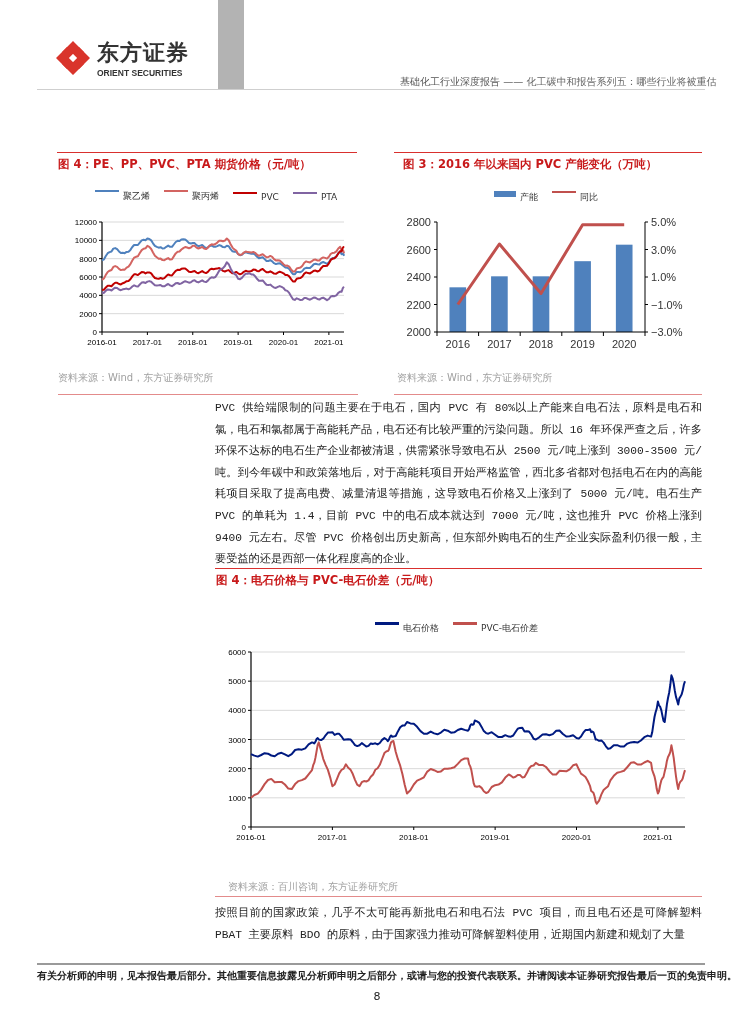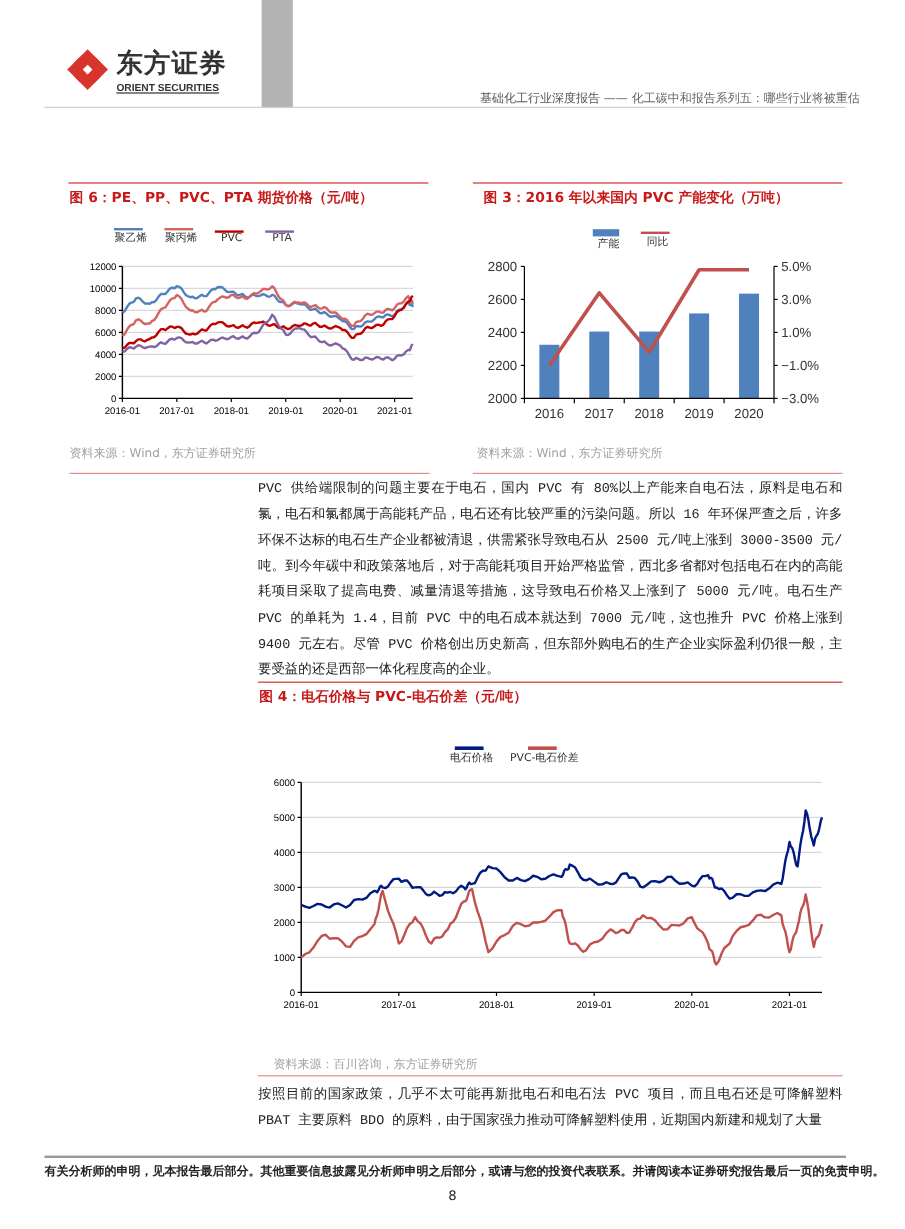--- a/index.html
+++ b/index.html
@@ -2,33 +2,33 @@
 <html><head>
 <meta charset="utf-8">
 <style>
   html, body { margin: 0; padding: 0; background: #ffffff; }
   body { width: 754px; height: 1024px; position: relative; overflow: hidden;
          font-family: "DejaVu Sans", "Liberation Sans", sans-serif; color: #222; }
   .abs { position: absolute; }
   .logo { left: 55px; top: 38px; width: 160px; height: 50px; }
   .logo-mark { position: absolute; left: 0; top: 2px; width: 36px; height: 36px; }
   .logo-cn { position: absolute; left: 42px; top: 0; font-size: 22px; font-weight: bold; color: #333; letter-spacing: 1px; white-space: nowrap; }
-  .logo-en { position: absolute; left: 42px; top: 30px; font-size: 8.5px; font-weight: bold; color: #333; font-family: "Liberation Sans", sans-serif; white-space: nowrap; text-decoration: underline; }
+  .logo-en { position: absolute; left: 42px; top: 30px; font-size: 8.5px; font-weight: bold; color: #333; font-family: "Liberation Sans", sans-serif; white-space: nowrap; }
   .gray-bar { left: 218px; top: 0; width: 26px; height: 90px; background: #b3b3b3; }
   .header-line { left: 37px; top: 89px; width: 668px; height: 1px; background: #cfcfcf; }
   .header-title { left: 370px; top: 75px; font-size: 10px; color: #666; white-space: nowrap; margin-left: 30px; }
   .header-title b { font-weight: normal; color: #555; }
   .fig-rule { height: 1px; background: #d9302e; }
   .fig-title { font-size: 11.5px; font-weight: bold; color: #c8191a; white-space: nowrap; }
   .source { font-size: 10px; color: #a0a0a0; white-space: nowrap; }
   .src-rule { height: 1px; background: #e38b8b; }
   .para { font-size: 11.2px; line-height: 21.6px; color: #222; text-align: justify; }
   .para p { margin: 0; font-family: Liberation Mono, monospace; }
   .legend { font-size: 9px; color: #333; white-space: nowrap; display: flex; align-items: center; }
-  .legend .item { display: flex; align-items: center; margin-right: 14px; flex-direction: column; }
+  .legend .item { display: flex; margin-right: 14px; }
   .legend .sw-line { display: inline-block; width: 24px; height: 2px; margin-right: 4px; }
   .legend .sw-box { display: inline-block; width: 22px; height: 6px; margin-right: 4px; }
   .footer-line { left: 37px; top: 963px; width: 668px; height: 2px; background: #9a9a9a; }
   .footer-text { left: 37px; top: 969px; font-size: 10px; font-weight: bold; color: #222; white-space: nowrap; }
   .page-num { left: 0; width: 754px; top: 990px; text-align: center; font-size: 11px; color: #222; }
   svg text { font-family: "Liberation Sans", sans-serif; }
 </style>
 </head>
 <body>
 
@@ -45,21 +45,21 @@
 </div>
 <div class="abs gray-bar"></div>
 <div class="abs header-title">
   <b>基础化工行业深度报告</b>
   <span>——</span>
   <span>化工碳中和报告系列五：哪些行业将被重估</span>
 </div>
 <div class="abs header-line"></div>
 
 <div class="abs fig-rule" style="left:57px;top:152px;width:300px;"></div>
-<div class="abs fig-title" style="left:58px;top:157px;">图 6：PE、PP、PVC、PTA 期货价格（元/吨）</div>
+<div class="abs fig-title" style="left:58px;top:157px;">图 4：PE、PP、PVC、PTA 期货价格（元/吨）</div>
 <div class="abs legend" style="left:95px;top:190px;">
   <span class="item">
       <span class="sw-line" style="background:#4f81bd"></span>
       <span>聚乙烯</span>
     </span>
   <span class="item">
       <span class="sw-line" style="background:#d36461"></span>
       <span>聚丙烯</span>
     </span>
   <span class="item">

